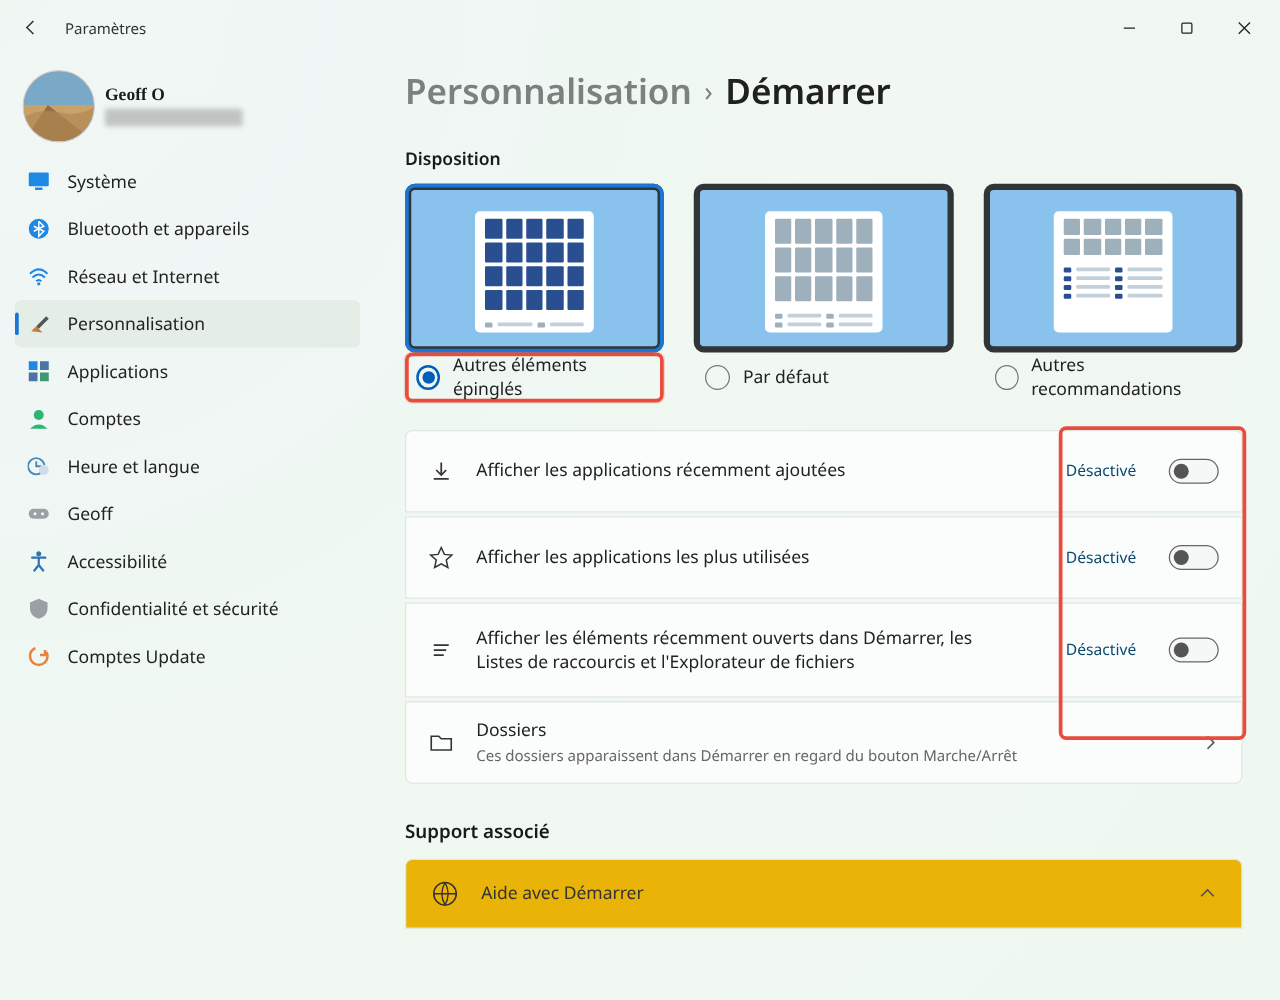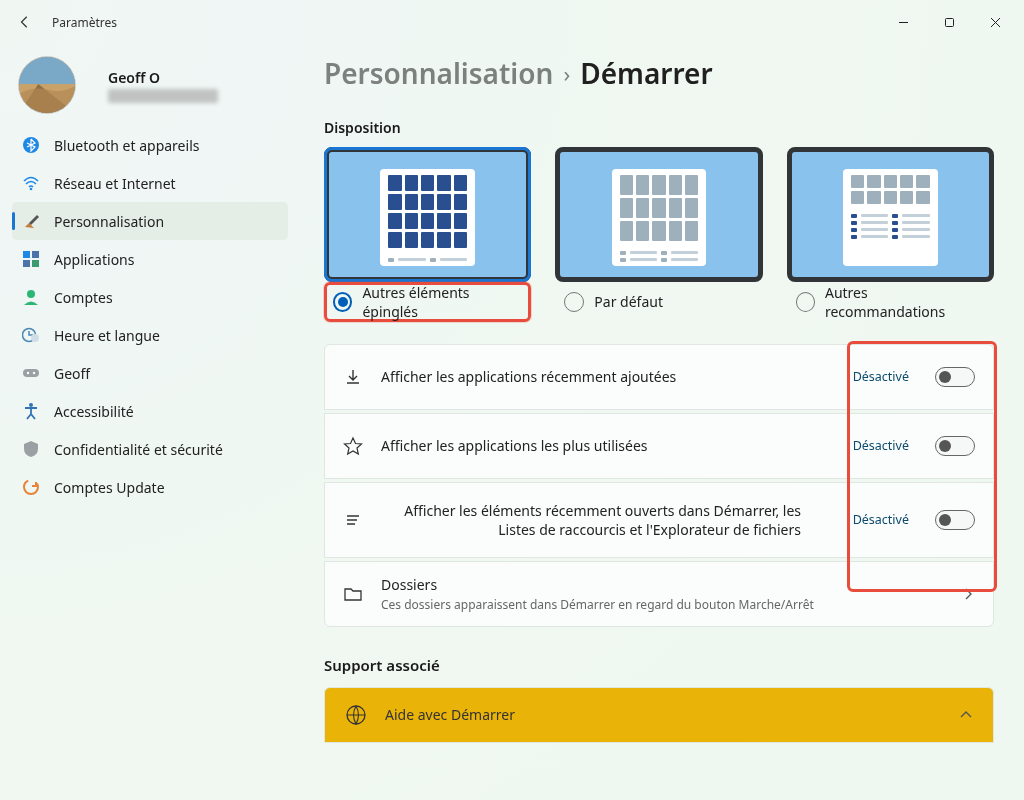--- a/index.html
+++ b/index.html
@@ -17,21 +17,21 @@
   .back-btn { width:14px; height:14px; }
   .title { font-size:12px; color:#333; }
   .win-controls { display:flex; }
   .win-btn { width:46px; height:32px; display:flex; align-items:center; justify-content:center; }
   .win-btn svg { width:11px; height:11px; }
 
   .layout { display:flex; height: calc(100% - 44px); }
 
   
   .sidebar { width: 300px; padding: 6px 12px 0 12px; }
-  .profile { display:flex; align-items:center; gap:32px; padding: 6px 6px 12px 6px; }
+  .profile { display:flex; align-items:center; gap:8px; padding: 6px 6px 12px 6px; font-family: Liberation Serif, serif; }
   .avatar { width:58px; height:58px; border-radius:50%; background:linear-gradient(135deg,#b4956e 0%, #6b8aa8 100%); border:1px solid #ccc; }
   .avatar svg { width:100%; height:100%; }
   .profile .name { font-weight:600; font-size:14px; }
   .profile .sub { width:110px; height:14px; background:#c0c3c1; filter: blur(2px); margin-top:2px; border-radius:2px; }
 
   .searchbox { display:flex; align-items:center; height:34px; background:#fbfdfc; border:1px solid #d6dbd8; border-bottom:1.5px solid #8a8d8b; border-radius:5px; padding:0 10px; margin: 2px 2px 16px 2px; }
   .searchbox input { flex:1; border:none; outline:none; background:transparent; font-size:14px; color:#666; }
   .searchbox .icon { width:16px; height:16px; color:#555; }
 
   .nav { display:flex; flex-direction:column; gap:0px; }
@@ -146,20 +146,29 @@
         <div class="name">Geoff O</div>
         <div class="sub"></div>
       </div>
     </div>
 
 
     <nav class="nav">
       <div class="nav-item">
         <span class="icon">
             <svg viewBox="0 0 18 18">
+              <rect x="1" y="2" width="16" height="11" rx="1" fill="#1e88e5"></rect>
+              <rect x="6" y="14" width="6" height="2" fill="#1e88e5"></rect>
+            </svg>
+          </span>
+        <span>Système</span>
+      </div>
+      <div class="nav-item">
+        <span class="icon">
+            <svg viewBox="0 0 18 18">
               <circle cx="9" cy="9" r="8" fill="#1e88e5"></circle>
               <path d="M9 3 V15 L13 11 L5 7 M9 3 L13 7 L5 11" stroke="#fff" stroke-width="1.2" fill="none"></path>
             </svg>
           </span>
         <span>Bluetooth et appareils</span>
       </div>
       <div class="nav-item">
         <span class="icon">
             <svg viewBox="0 0 18 18">
               <path d="M2 7 Q9 0 16 7 M4 10 Q9 5 14 10 M7 13 Q9 11 11 13" stroke="#1e88e5" stroke-width="1.6" fill="none"></path>
@@ -406,21 +415,21 @@
               <svg viewBox="0 0 20 20">
                 <path d="M10 2 L12.5 7.5 L18.5 8 L14 12 L15.3 18 L10 15 L4.7 18 L6 12 L1.5 8 L7.5 7.5 Z" stroke="#333" stroke-width="1.2" fill="none"></path>
               </svg>
             </span>
           <div class="text">
               <div class="title">Afficher les applications les plus utilisées</div>
             </div>
           <span class="state">Désactivé</span>
           <span class="toggle"></span>
         </div>
-        <div class="setting" style="min-height:76px;text-align:right;">
+        <div class="setting" style="min-height:76px;">
           <span class="icon">
               <svg viewBox="0 0 20 20">
                 <path d="M4 6 H16 M4 10 H14 M4 14 H12" stroke="#333" stroke-width="1.4"></path>
               </svg>
             </span>
           <div class="text">
               <div class="title" style="max-width:420px;">Afficher les éléments récemment ouverts dans Démarrer, les Listes de raccourcis et l'Explorateur de fichiers</div>
             </div>
           <span class="state">Désactivé</span>
           <span class="toggle"></span>

